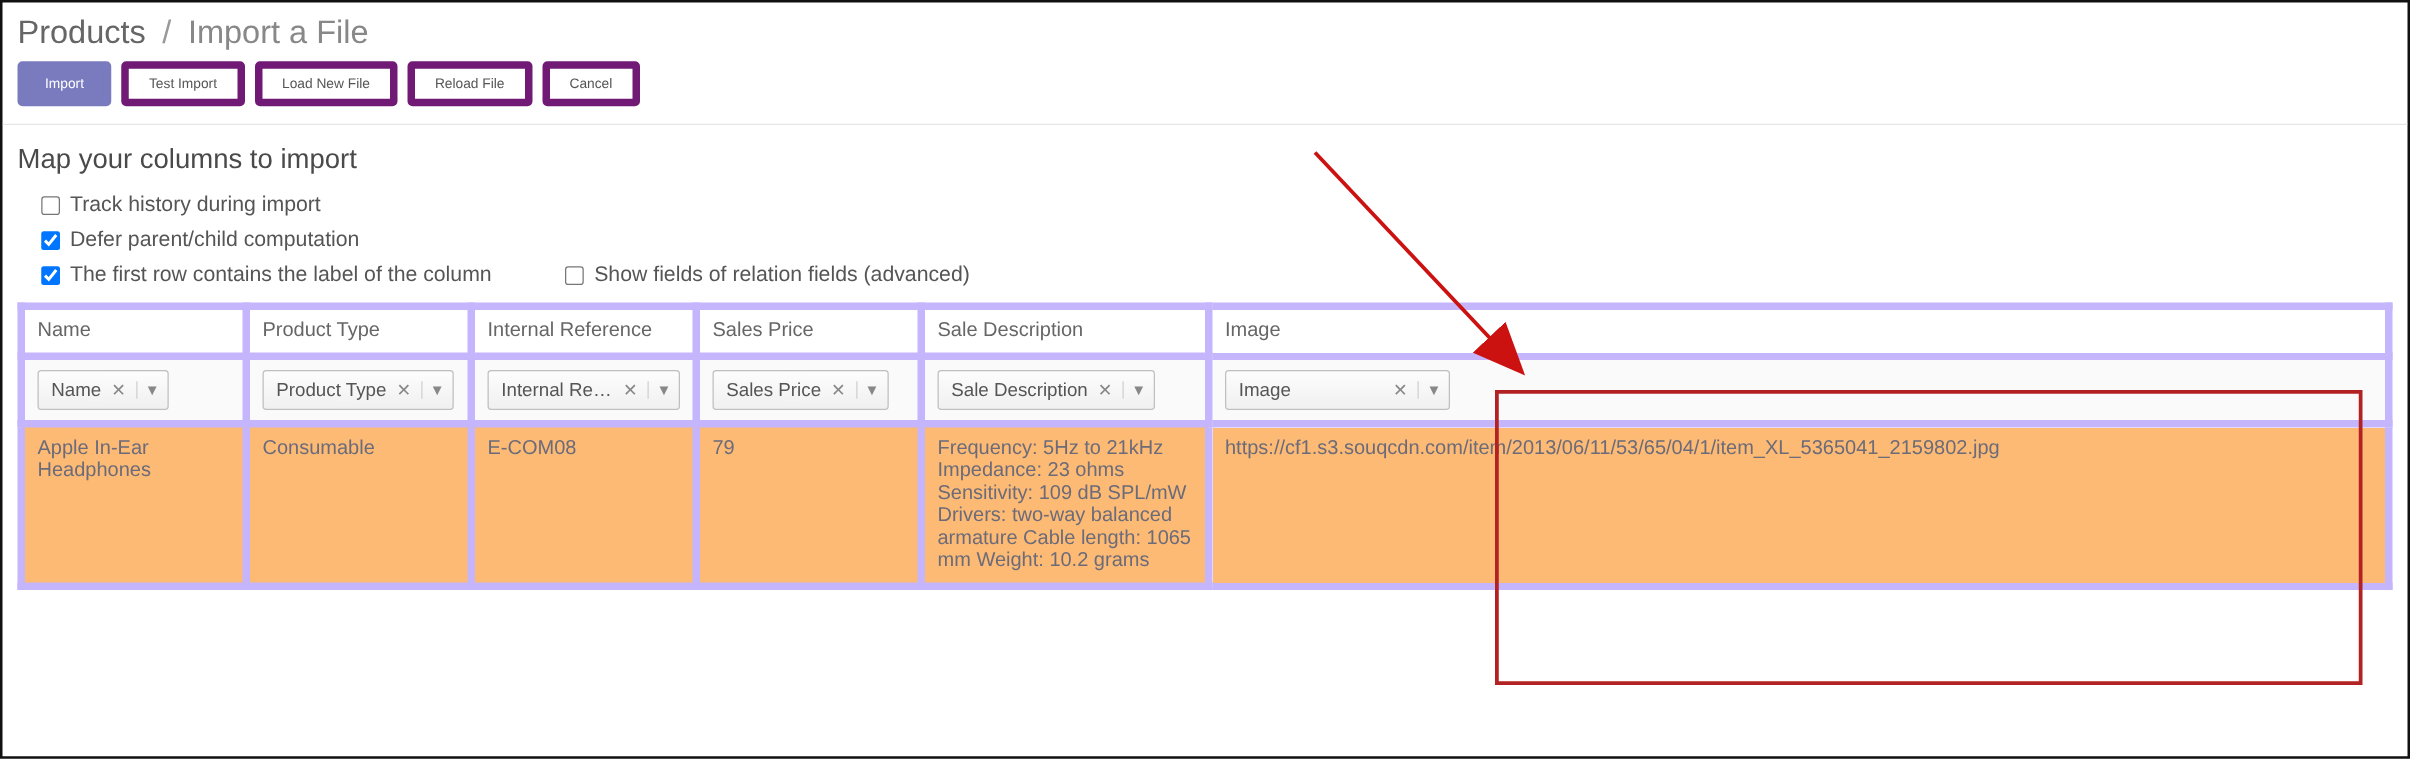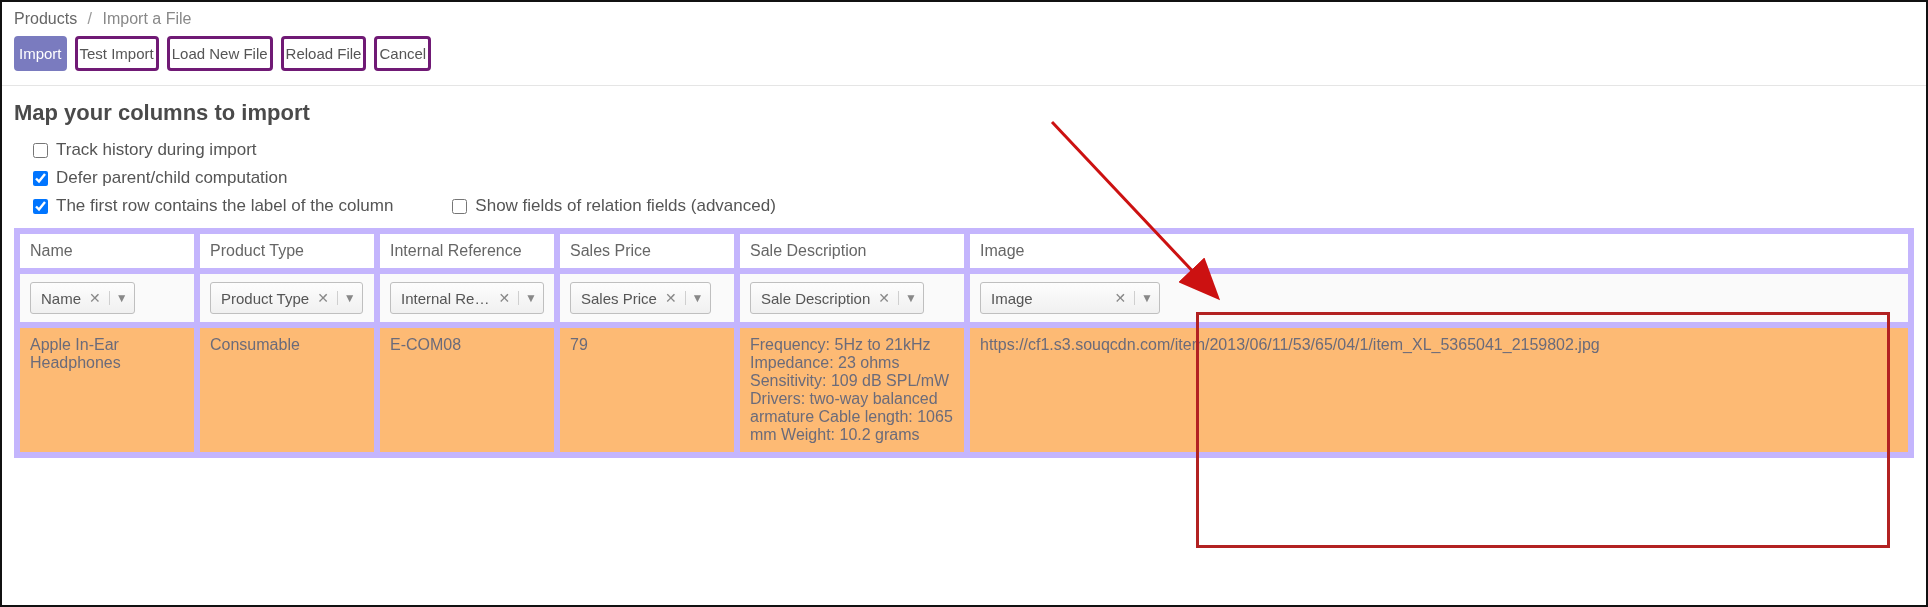--- a/index.html
+++ b/index.html
@@ -9,52 +9,52 @@
       color: #555;
       background: #fff;
       padding: 6px 12px 12px;
       border: 2px solid #111;
       width: 1928px;
       height: 607px;
       position: relative;
       overflow: hidden;
     }
     .breadcrumb {
-      font-size: 16px;
+      font-size: 26px;
       color: #888;
       padding: 2px 0 8px;
     }
     .breadcrumb .root { color: #666; }
     .breadcrumb .sep  { color: #999; padding: 0 6px; }
     .breadcrumb .leaf { color: #888; }
     .toolbar { display: flex; gap: 8px; padding-bottom: 14px; }
     .btn {
       display: inline-flex;
       align-items: center;
-      padding: 6px 2px;
-      font-size: 15px;
+      padding: 6px 16px;
+      font-size: 11px;
       color: #555;
       background: #fff;
-      border: 3px solid #701a75;
+      border: 6px solid #701a75;
       border-radius: 4px;
       cursor: pointer;
     }
     .btn.primary {
       background: #7a7bbf;
       border-color: #7a7bbf;
       color: #fff;
     }
     hr.sep {
       border: none;
       border-top: 1px solid #e5e5e5;
       margin: 0 -12px 14px;
     }
     h2.section {
       font-size: 22px;
-      font-weight: 700;
+      font-weight: 400;
       color: #4a4a4a;
       padding-bottom: 10px;
     }
     .opt-row {
       display: flex;
       align-items: center;
       gap: 8px;
       font-size: 17px;
       color: #555;
       padding: 4px 0;

